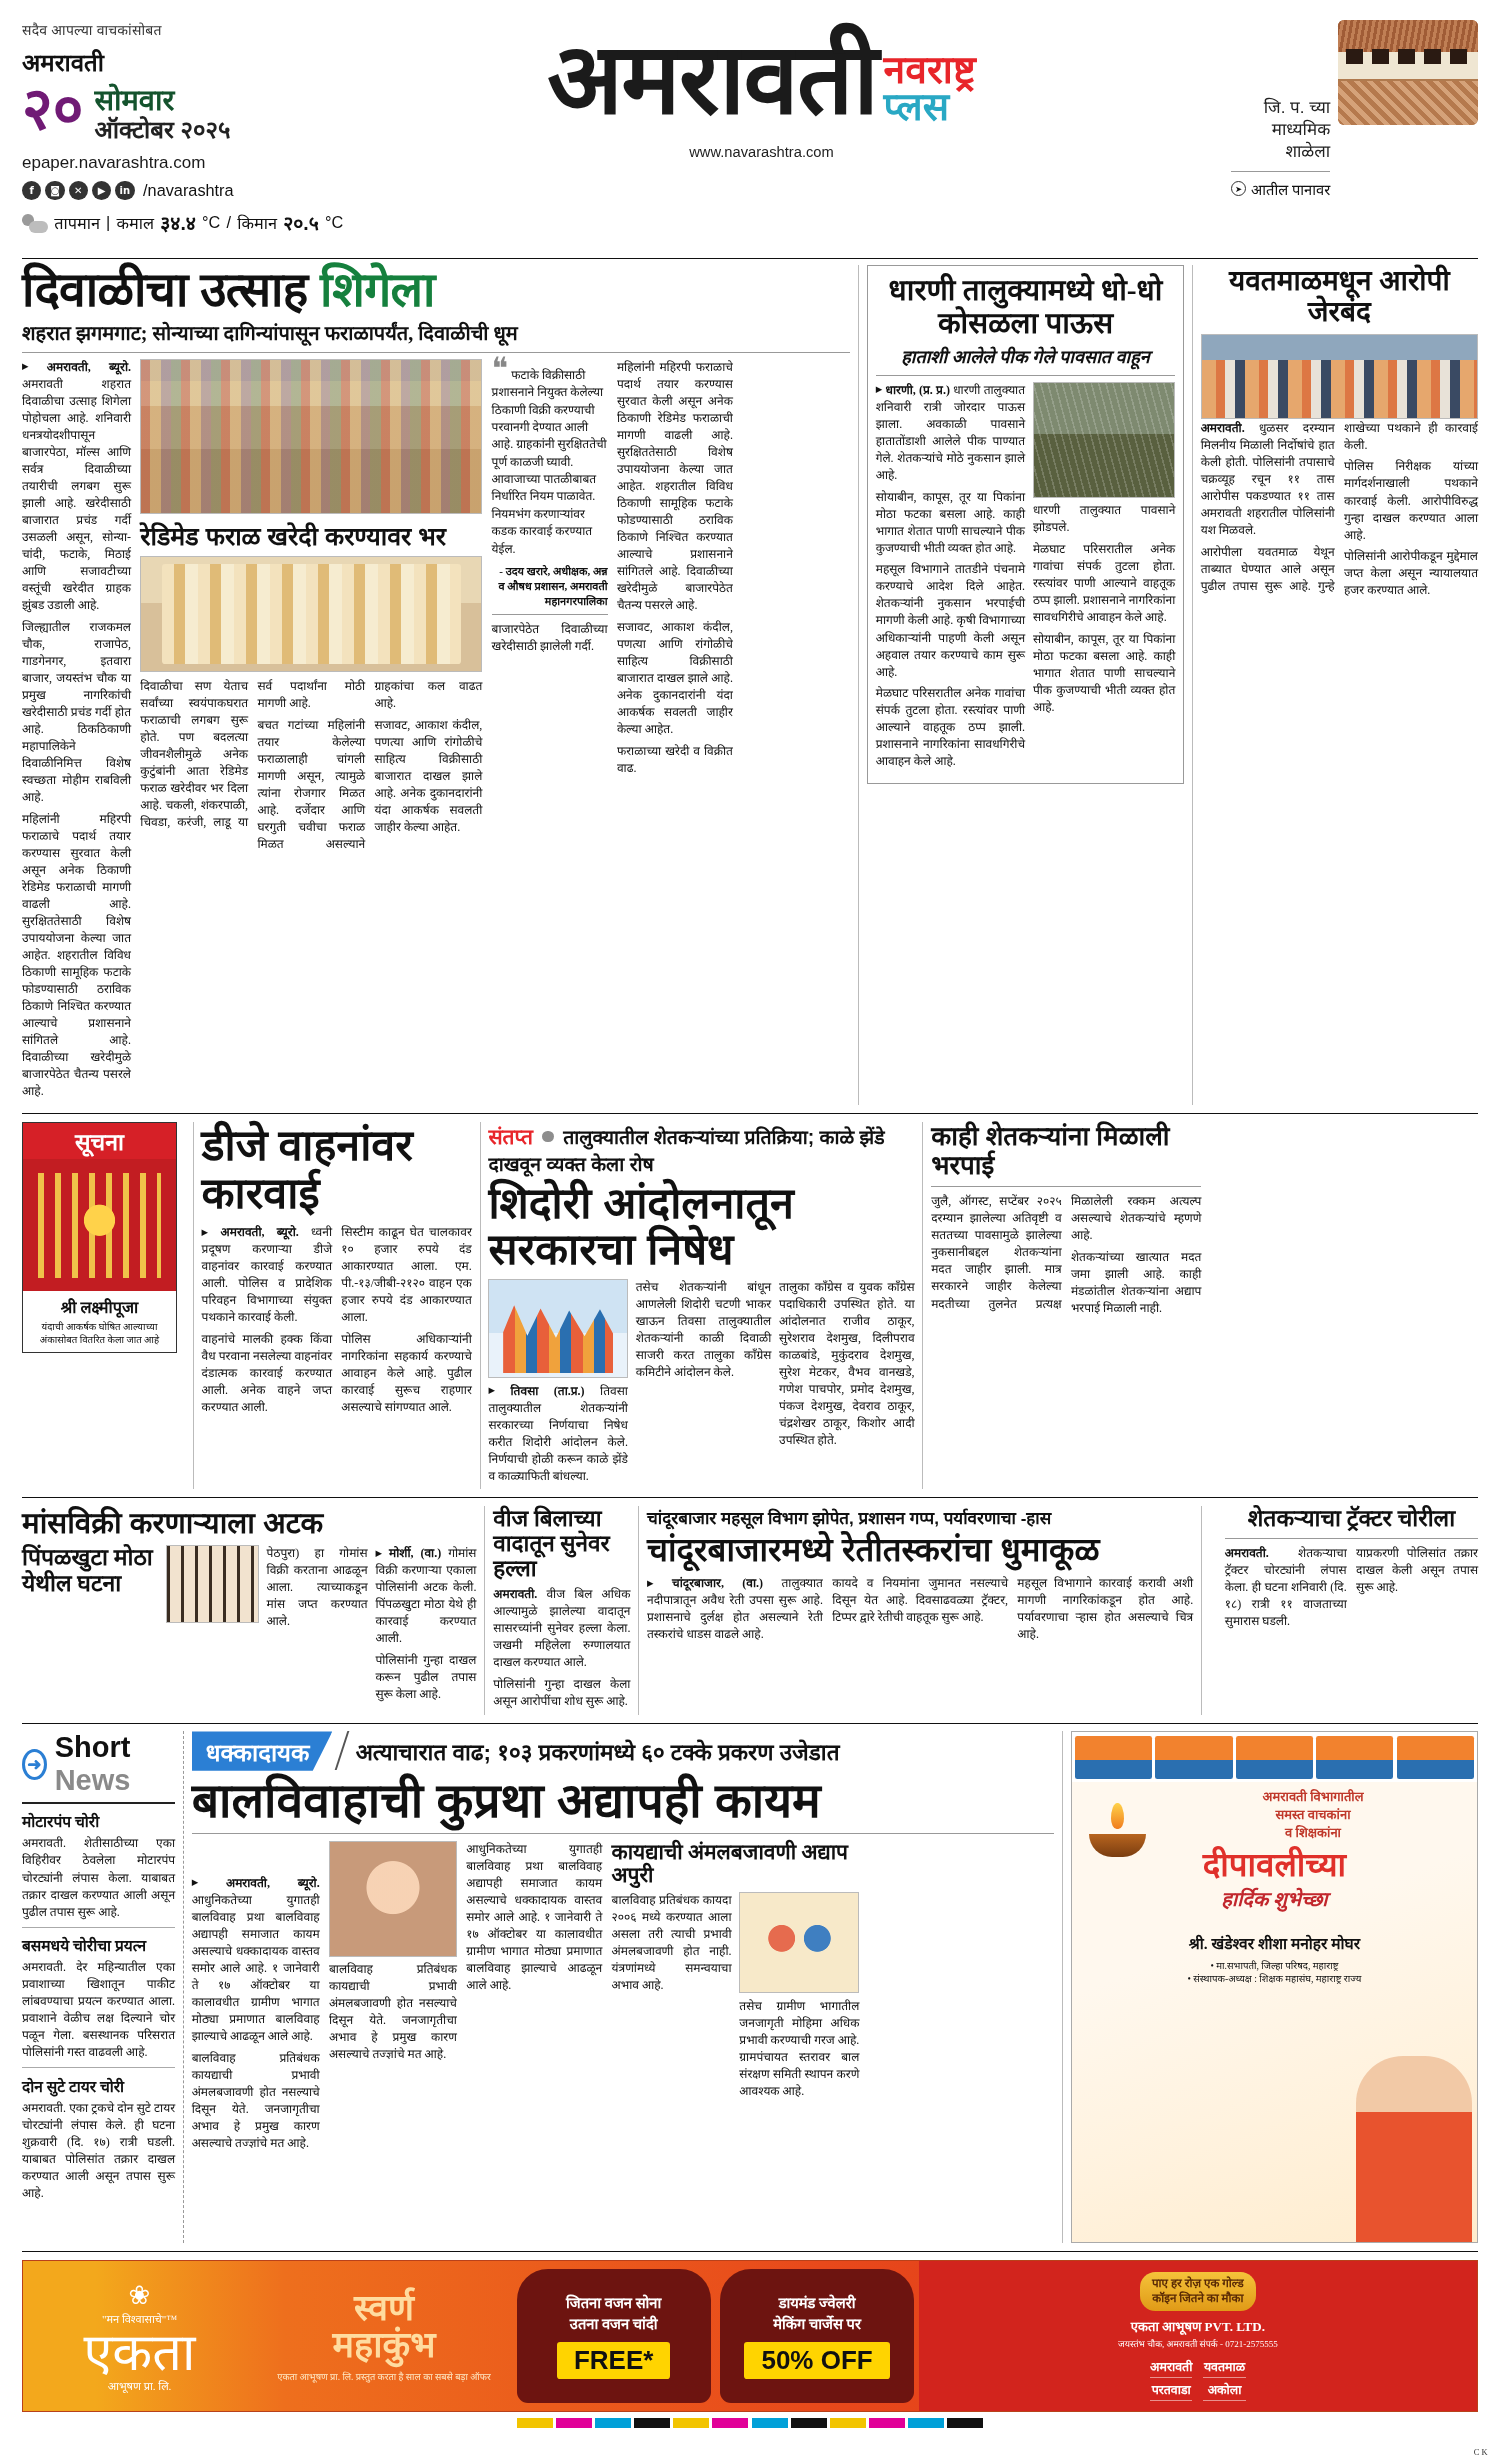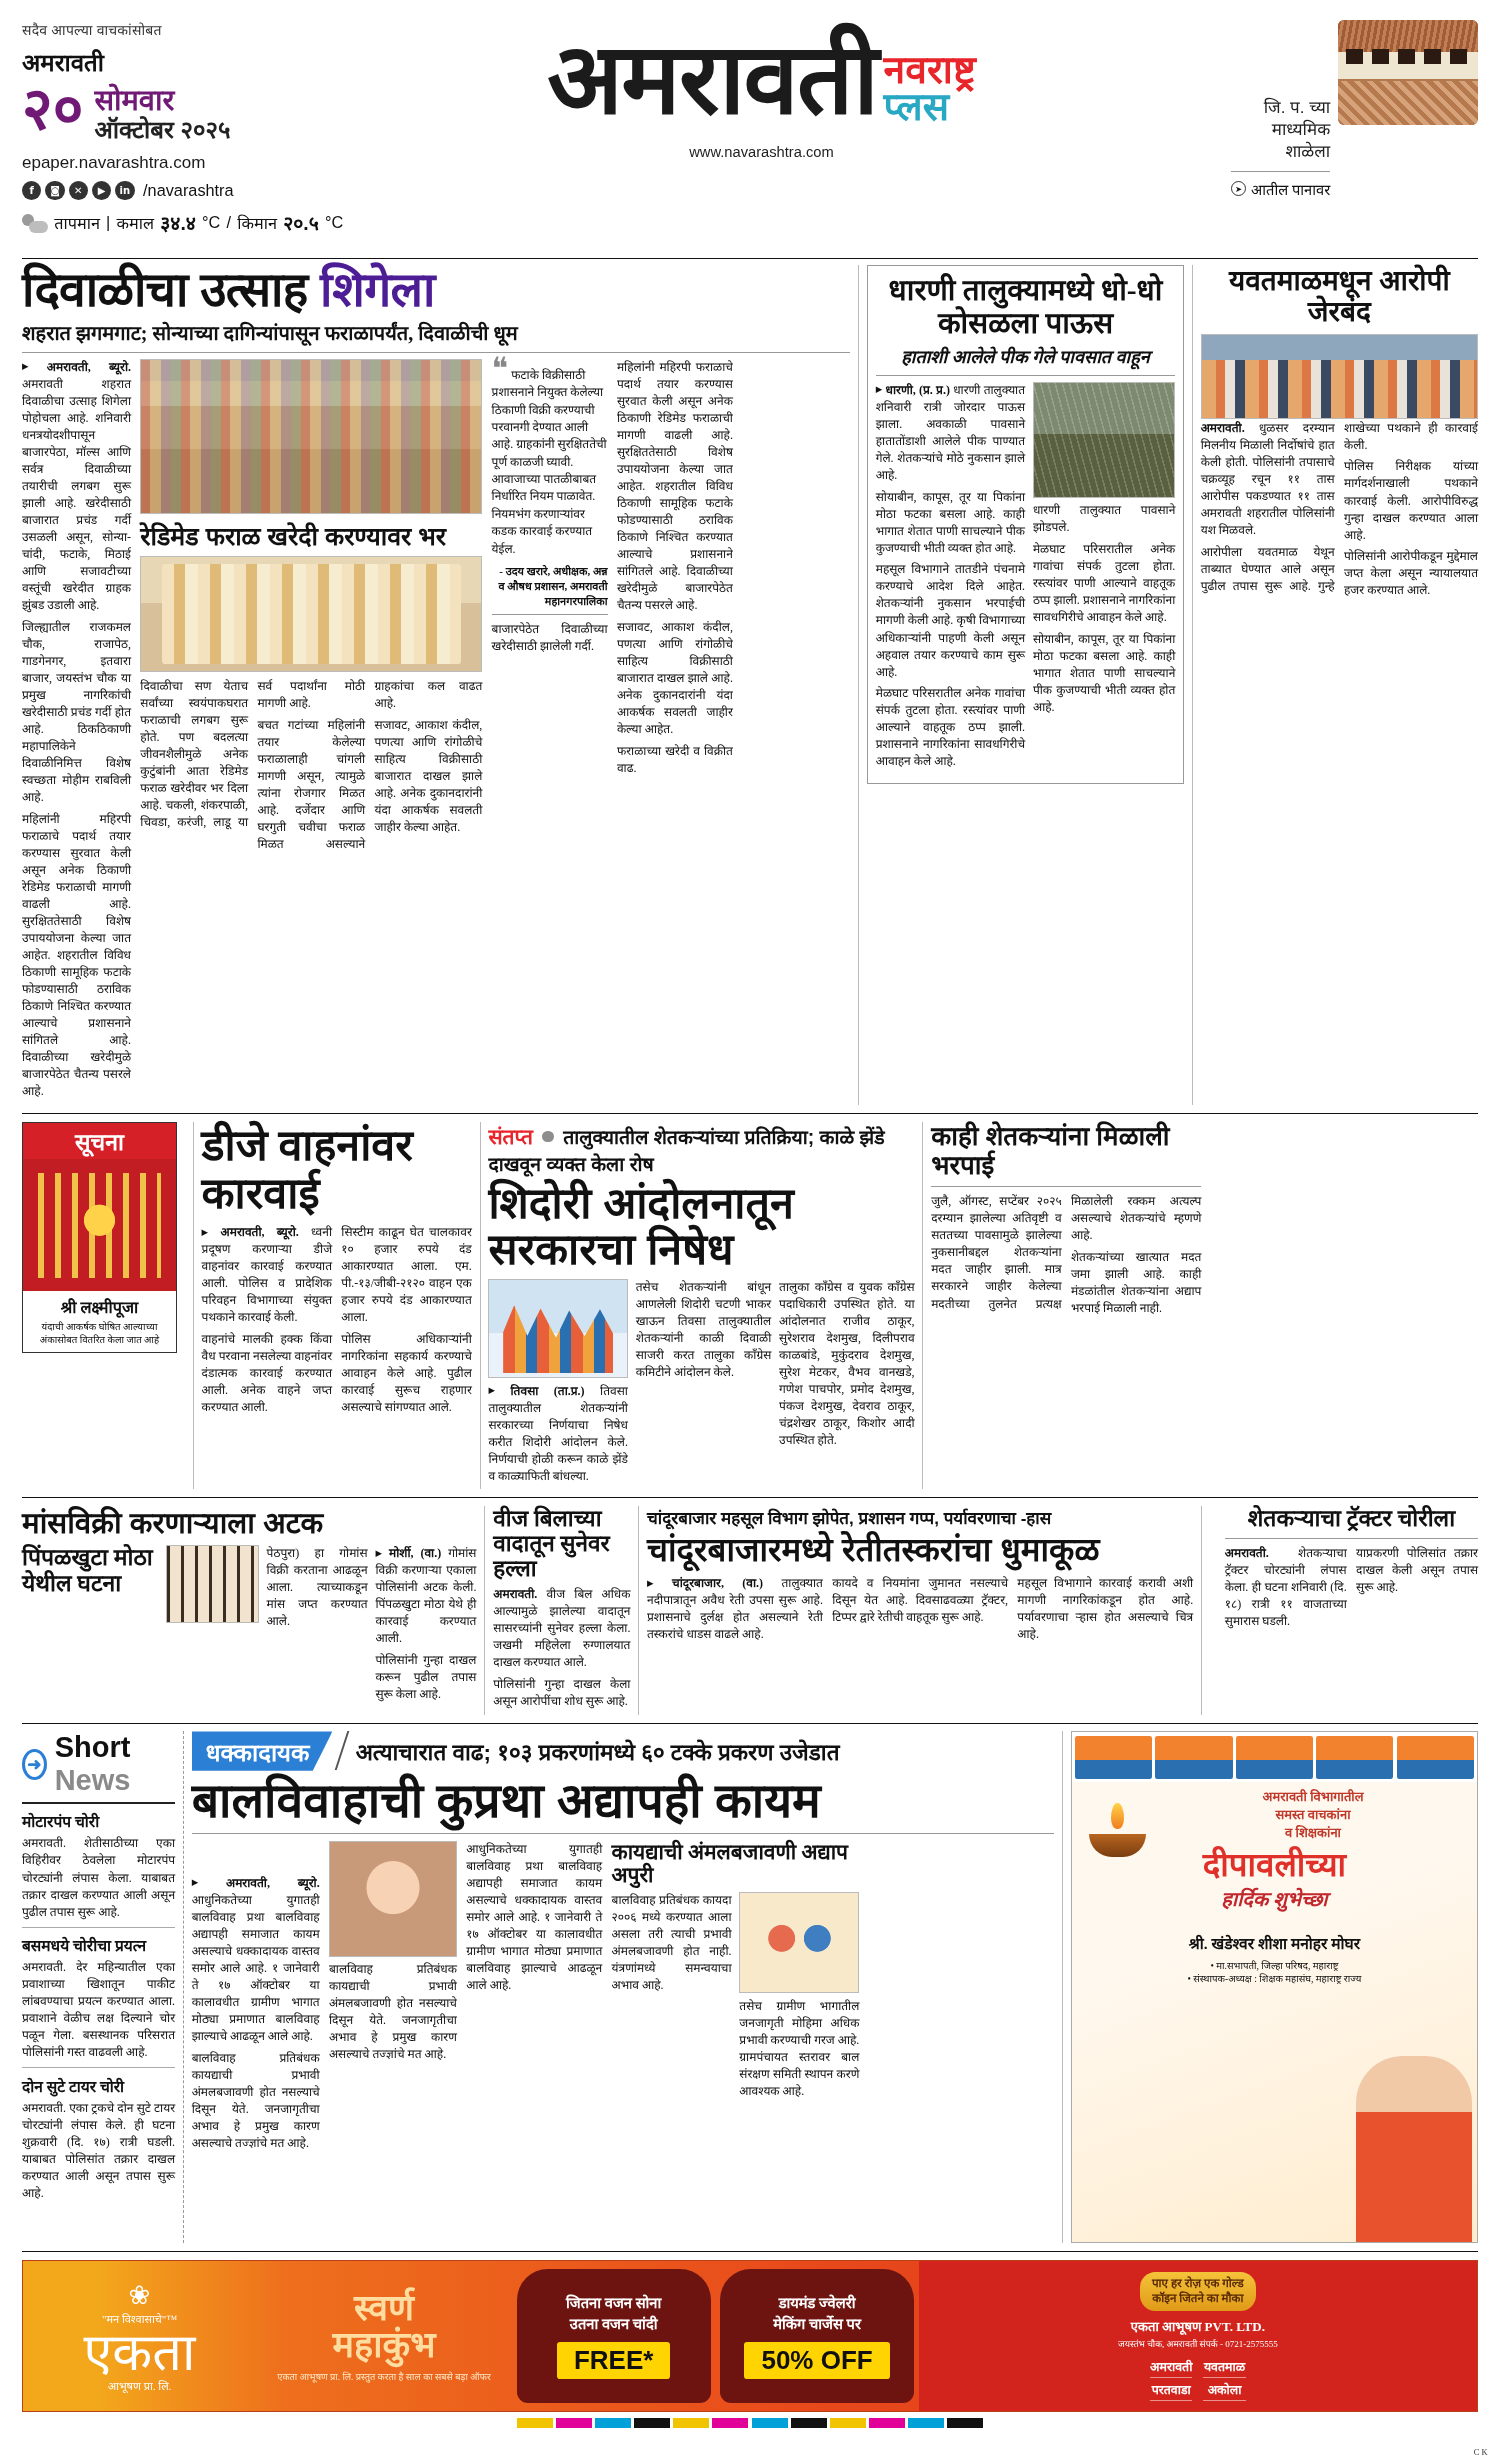--- a/index.html
+++ b/index.html
@@ -14,21 +14,21 @@
   .page { width:1500px; height:2462px; position:relative; padding:0 11px; }
 
   
   .masthead { display:flex; align-items:flex-start; height:256px; position:relative; padding-top:20px; }
   .mh-left { width:334px; padding-left:11px; }
   .mh-tagline { font-size:14px; color:#333; font-family:"Liberation Sans",sans-serif; letter-spacing:0.2px;}
   .mh-city { font-size:24px; font-weight:bold; margin-top:6.2px; font-family:"Liberation Sans",sans-serif;}
   .mh-daterow { display:flex; align-items:flex-start; margin-top:3.1px; }
   .mh-day { font-size:59px; font-weight:bold; color:#701a75; line-height:.95; font-family:"Liberation Sans",sans-serif; }
   .mh-dcol { margin-left:11px; padding-top:4.7px; }
-  .mh-weekday { font-size:29px; font-weight:bold; color:#701a75; line-height:1; font-family:"Liberation Sans",sans-serif;}
+  .mh-weekday { font-size:29px; font-weight:bold; color:#14532d; line-height:1; font-family:"Liberation Sans",sans-serif;}
   .mh-month { font-size:24px; font-weight:bold; color:#222; line-height:1.25; font-family:"Liberation Sans",sans-serif;}
   .mh-epaper { font-size:17px; margin-top:7.8px; color:#1a1a1a; font-family:"Liberation Sans",sans-serif;}
   .mh-social { display:flex; align-items:center; gap:3.9px; margin-top:7.8px; }
   .soc { width:19.4px; height:19.4px; border-radius:50%; background:#333; color:#fff; font-size:10px;
          display:flex; align-items:center; justify-content:center; font-family:"DejaVu Sans",sans-serif; font-weight:bold;}
   .soc-handle { font-size:16.3px; margin-left:4.7px; font-family:"Liberation Sans",sans-serif;}
   .mh-temp { display:flex; align-items:center; gap:6.2px; margin-top:9.3px; font-size:16.3px; font-family:"Liberation Sans",sans-serif;}
   .sun-icon { width:26px; height:20px; position:relative; }
   .sun-icon .s { position:absolute; left:0; top:1.6px; width:11.6px; height:11.6px; border-radius:50%; background:#9a9a9a;}
   .sun-icon .c { position:absolute; right:0; bottom:0; width:18.6px; height:11.6px; border-radius:7px; background:#bdbdbd;}
@@ -65,21 +65,21 @@
   
   .body-grid { display:flex; gap:7.8px; padding:0 11px; margin-top:6.2px; }
   .col { }
   .c-left { width:837px; }
   .c-mid  { width:326px; }
   .c-right{ width:289px; }
 
   .vrule { border-left:0.8px solid #bbb; }
 
   h1.lead { font-size:48px; font-weight:bold; letter-spacing:-0.8px; line-height:1.05; font-family:"Liberation Sans",sans-serif;}
-  h1.lead .red { color:#4c1d95; }
+  h1.lead .red { color:#15803d; }
   .lead-sub { font-size:20px; font-weight:bold; margin-top:6.2px; line-height:1.2; }
   .hr-thin { border-top:0.8px solid #999; margin:6.2px 0; }
 
   h2.hd { font-size:31px; font-weight:bold; line-height:1.12; font-family:"Liberation Serif",serif; }
   h2.hd.sans { font-family:"Liberation Sans",sans-serif; }
   h3.hd { font-size:26px; font-weight:bold; line-height:1.12; }
   .sub-it { font-size:18px; font-weight:bold; font-style:italic; margin-top:4.7px; }
 
   .txt { font-size:12px; line-height:1.42; text-align:justify; }
   .txt p { margin-bottom:4.7px; }

